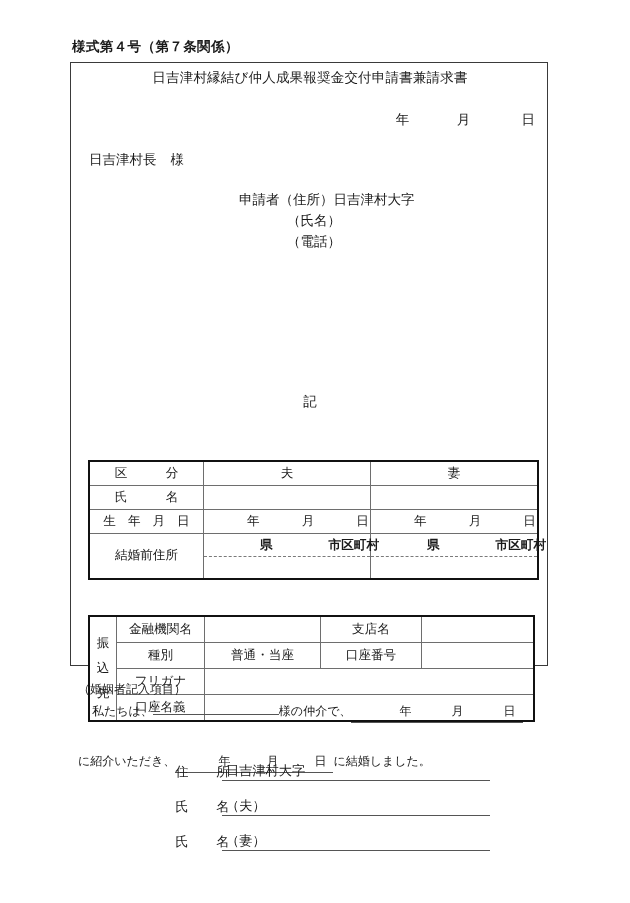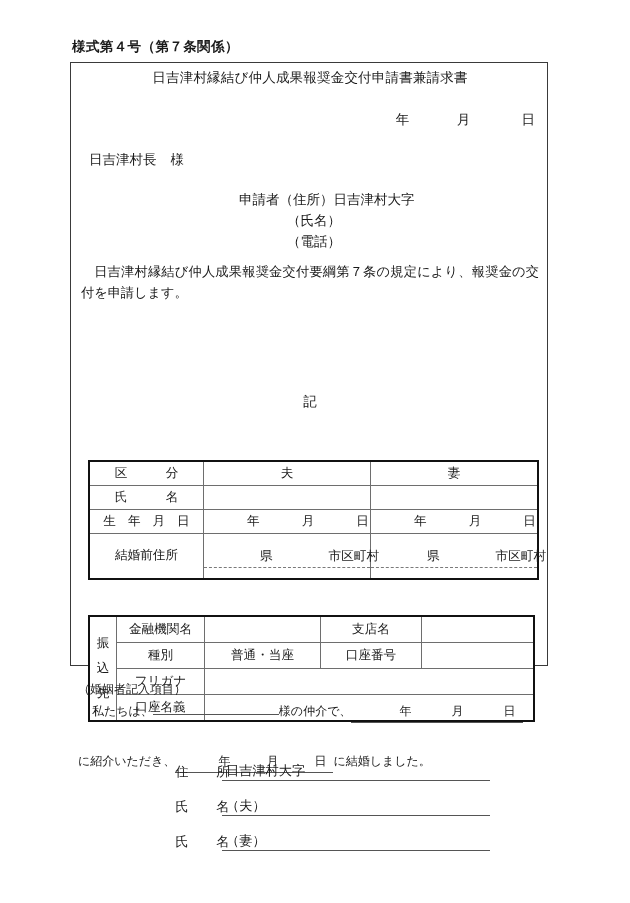--- a/index.html
+++ b/index.html
@@ -153,24 +153,25 @@
   }
   .ymd i { font-style: normal; display: inline-block; width: 42px; }
   .ymd b { font-weight: normal; }
 
   .addr-cell {
     position: relative;
     height: 44px;
   }
   .addr-top {
     position: absolute;
-    left: 0; right: 0; top: 12px;
+    left: 0; right: 0; top: 1px;
     height: 21px;
     line-height: 21px;
     border-bottom: 1px dashed #7a7a7a;
+    font-weight: bold;
   }
   .addr-top em { font-style: normal; display: inline-block; width: 56px; }
 
   
   .bank-table {
     position: absolute;
     left: 17px;
     top: 552px;
     width: 445px;
     border: 2px solid #111;
@@ -262,21 +263,20 @@
       <span>日吉津村長</span><span class="sama">様</span>
     </div>
 
     <div class="applicant">
       <div>申請者（住所）日吉津村大字</div>
       <div><span class="indent"></span><span>（氏名）</span></div>
       <div><span class="indent"></span><span>（電話）</span></div>
     </div>
 
     <div class="body-text">
-      <p>日吉津村縁結び仲人成果報奨金交付要綱第７条の規定により、報奨金の交付を申請します。</p>
     </div>
 
     <div class="ki">記</div>
 
     <table class="tbl person-table">
       <tbody>
           <tr style="height:24px;">
         <td class="lbl"><span class="spread">区　　分</span></td>
         <td class="colh">夫</td>
         <td class="colh">妻</td>

